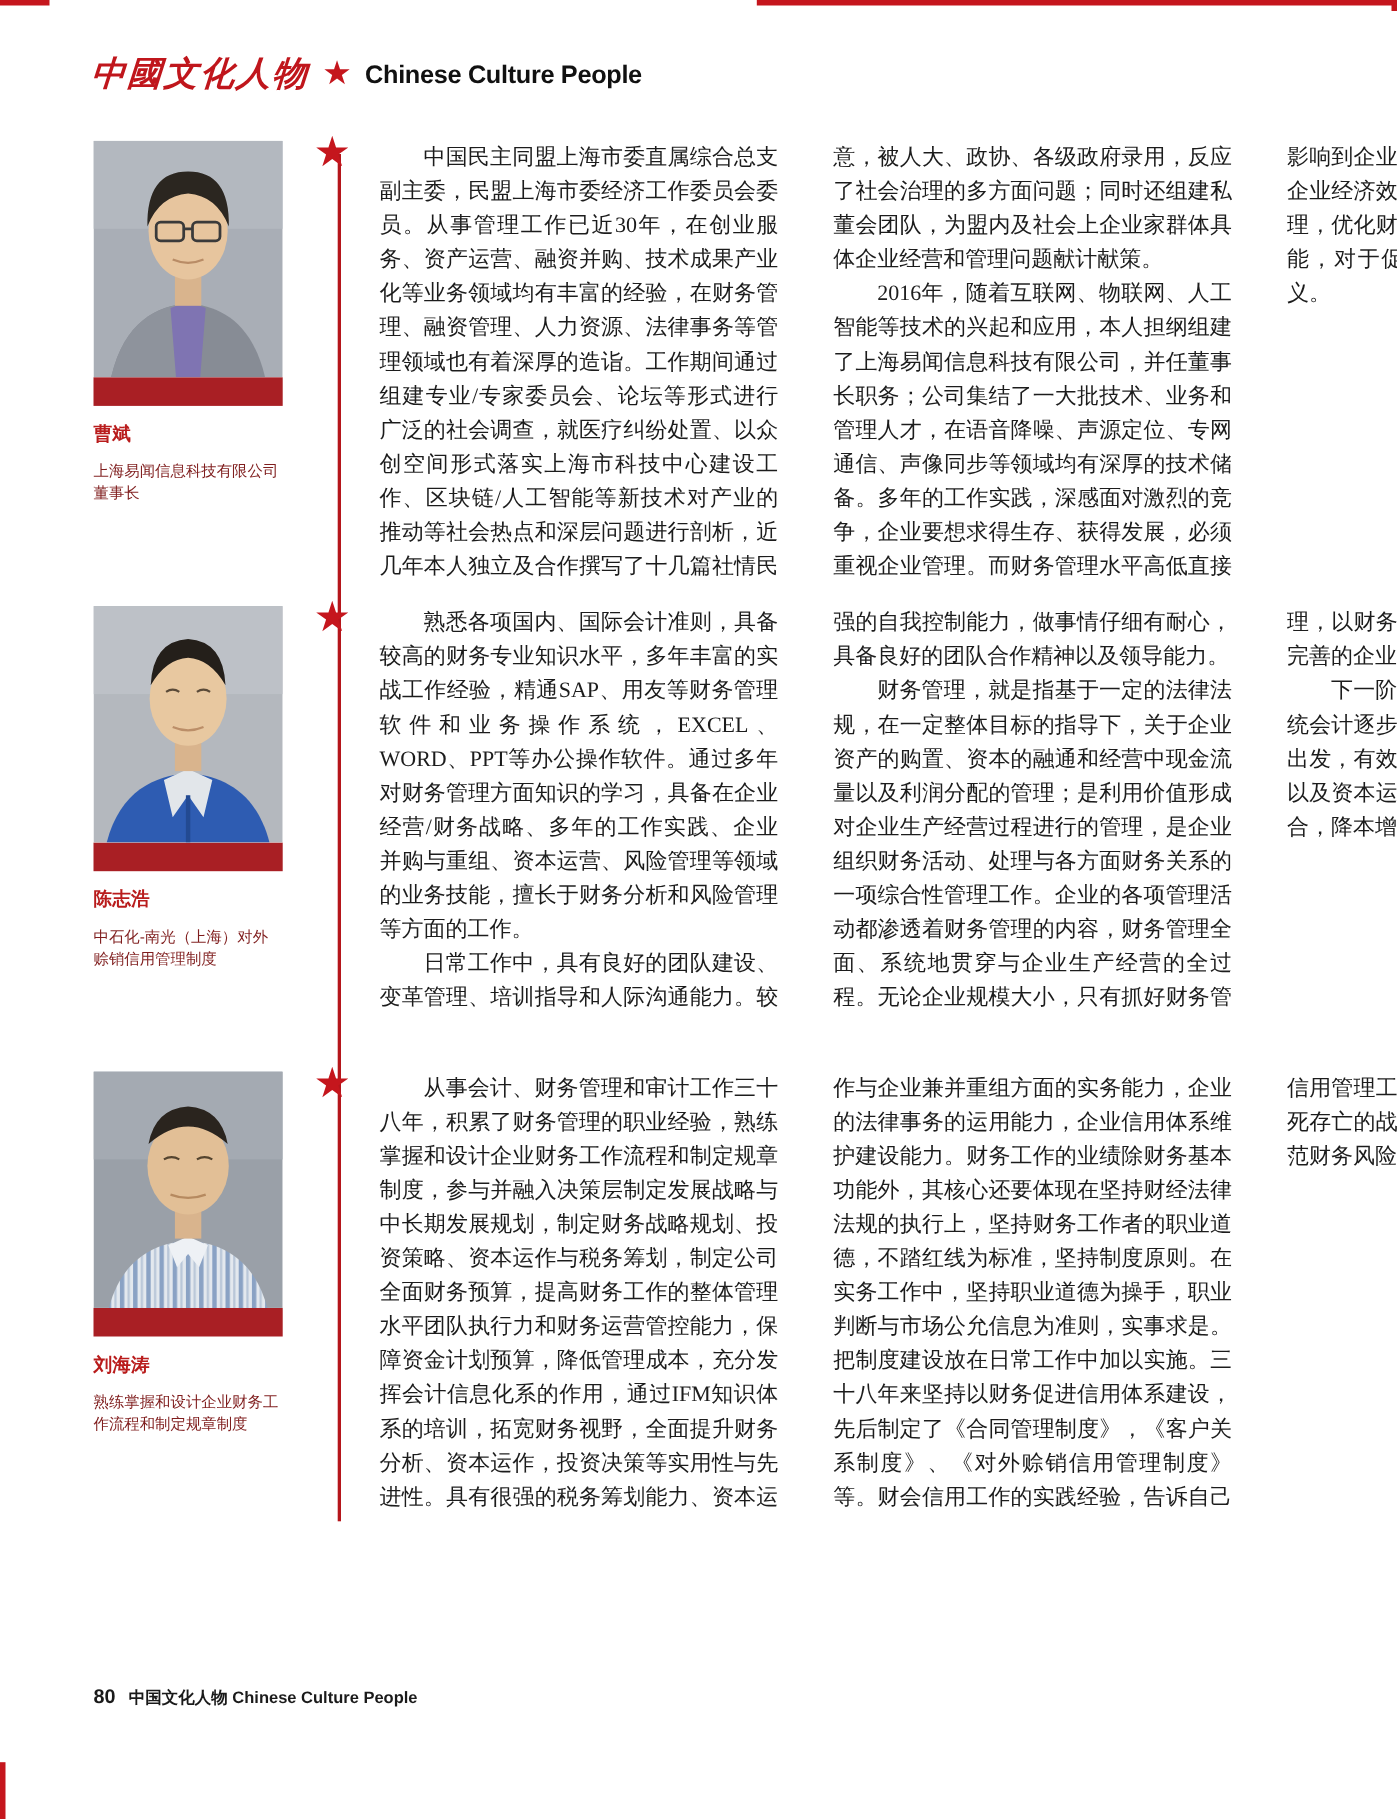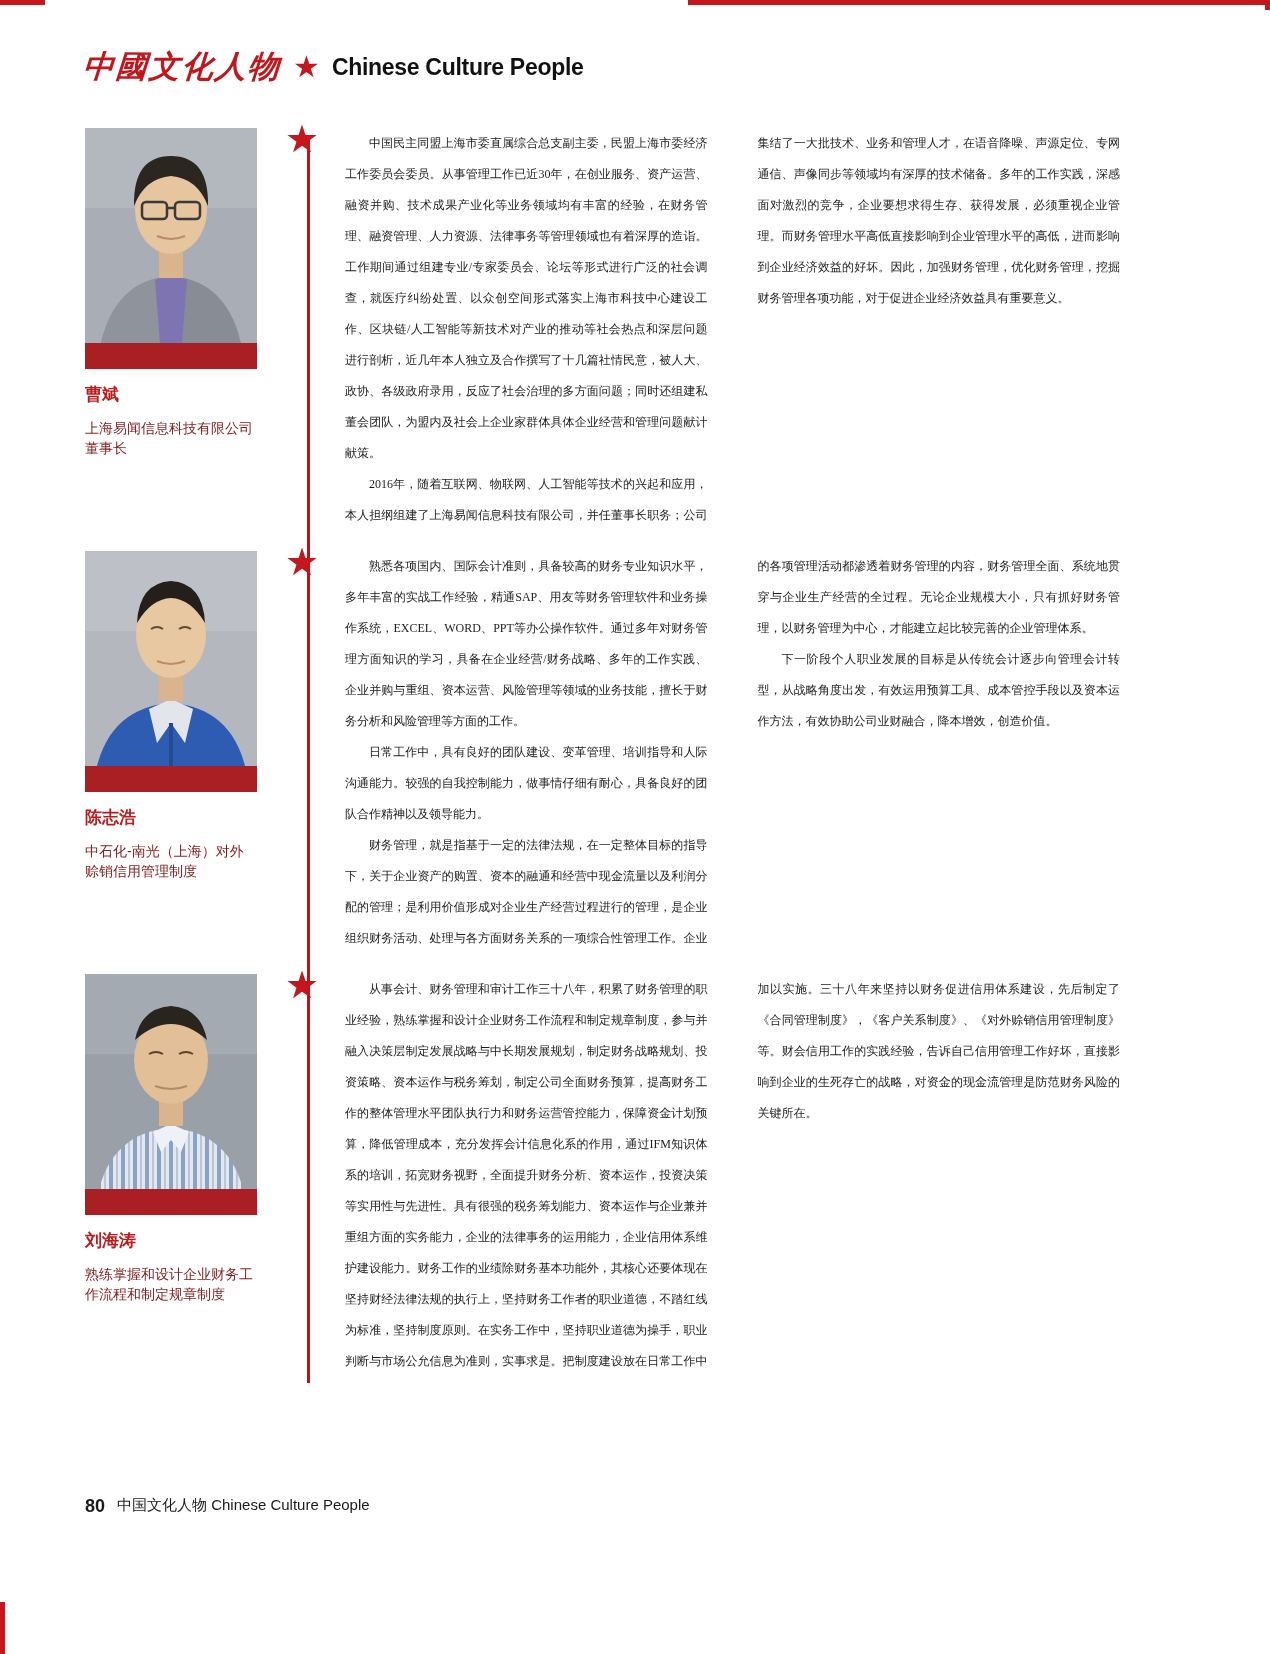--- a/index.html
+++ b/index.html
@@ -33,27 +33,27 @@
 
   .photo-col{width:172px;margin-right:88px;flex:none;
              font-family:"Liberation Sans","DejaVu Sans",sans-serif;}
   .photo{width:172px;height:215px;display:block;}
   .photo svg{display:block;}
   .photo-bar{width:172px;height:26px;background:#a91f24;}
   .person-name{margin-top:14px;font-size:17px;font-weight:bold;color:#b91c1c;}
   .person-title{margin-top:12px;font-size:14px;line-height:20px;color:#7f1d1d;}
 
   .bio{flex:1;column-count:2;column-gap:50px;column-fill:auto;height:407px;}
-  .bio p{margin:0;font-size:12px;line-height:31px;text-align:justify;text-indent:2em;color:#1c1c1c;}
+  .bio p{margin:0;font-size:20px;line-height:31px;text-align:justify;text-indent:2em;color:#1c1c1c;}
 
   
-  .footer{position:absolute;left:85px;top:1496px;display:flex;align-items:flex-start;gap:12px;
+  .footer{position:absolute;left:85px;top:1532px;display:flex;align-items:flex-end;gap:12px;
           font-family:"Liberation Sans","DejaVu Sans",sans-serif;color:#1a1a1a;}
   .page-num{font-size:18px;font-weight:bold;}
-  .footer-text{font-size:15px;}
+  .footer-text{font-size:15px;font-weight:bold;}
 </style>
 </head>
 <body>
 
 <div class="page">
 
   <div class="mark mark-top-left"></div>
   <div class="mark mark-top-right"></div>
   <div class="mark mark-right"></div>
   <div class="mark mark-bottom-left"></div>

